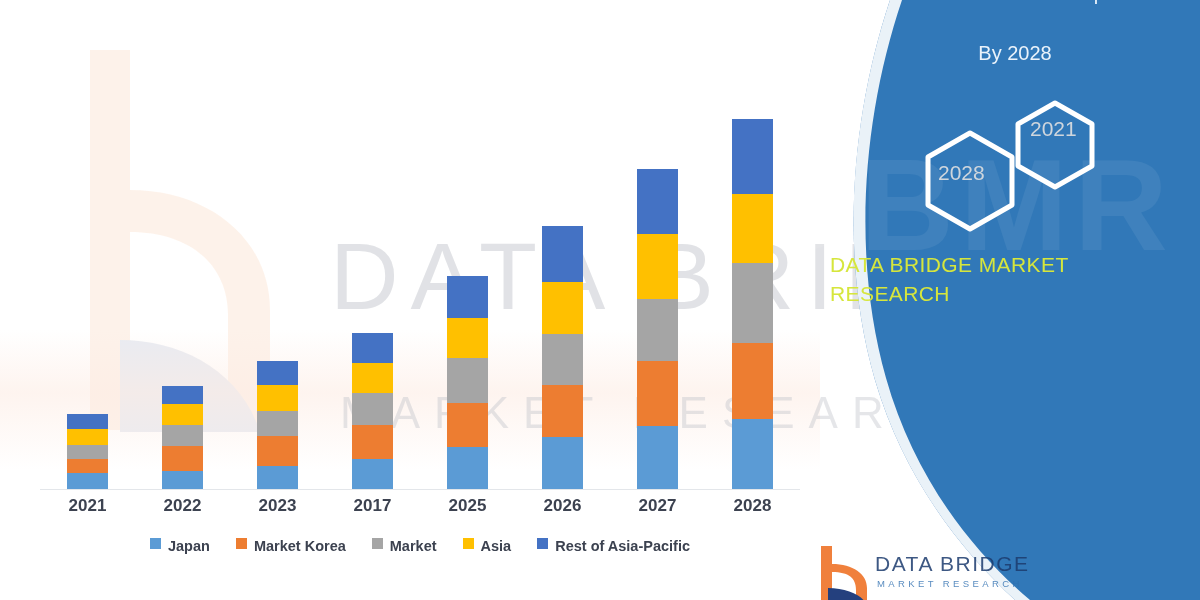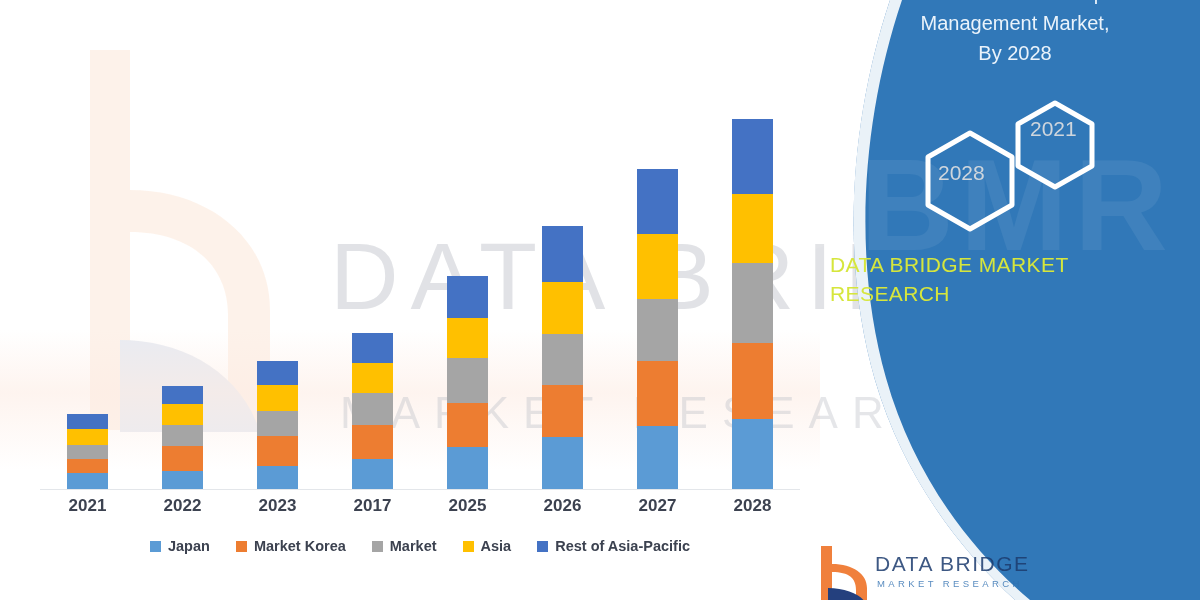--- a/index.html
+++ b/index.html
@@ -120,21 +120,20 @@
     position: absolute;
     left: 40px; top: 538px;
     width: 760px;
     display: flex;
     justify-content: center;
     align-items: center;
     gap: 26px;
   }
   .legend-item {
     display: flex;
-    align-items: center;
     gap: 7px;
     font-size: 14.5px;
     font-weight: 700;
     color: #3c4250;
     white-space: nowrap;
   }
   .swatch {
     width: 11px; height: 11px;
     display: inline-block;
     flex: 0 0 auto;
@@ -347,21 +346,21 @@
   <div class="panel">
     <svg width="420" height="600" viewBox="0 0 420 600" aria-hidden="true">
       <path d="M110 0 C70 120 60 260 95 380 C122 472 175 545 235 600 L420 600 L420 0 Z" fill="#3178b8"></path>
       <path d="M110 0 C70 120 60 260 95 380 C122 472 175 545 235 600 L250 600 C185 545 132 470 106 378 C72 258 82 118 122 0 Z" fill="#ffffff" opacity="0.9"></path>
     </svg>
 
     <div class="panel-wm">DBMR</div>
 
     <div class="panel-title">
       <span>Asia Pacific Telecom Expense</span><br>
-      <span>Management Market,</span><br>
+      <br>
       <span>By 2028</span>
     </div>
 
     <div class="hexes">
       <svg width="290" height="145" viewBox="0 0 290 145" aria-hidden="true">
         <polygon points="70,38 112,62 112,110 70,134 28,110 28,62" fill="none" stroke="#ffffff" stroke-width="5" stroke-linejoin="round"></polygon>
         <polygon points="155,8 192,29 192,71 155,92 118,71 118,29" fill="none" stroke="#ffffff" stroke-width="5" stroke-linejoin="round"></polygon>
       </svg>
       <span class="hex-label y2028">2028</span>
       <span class="hex-label y2021">2021</span>

